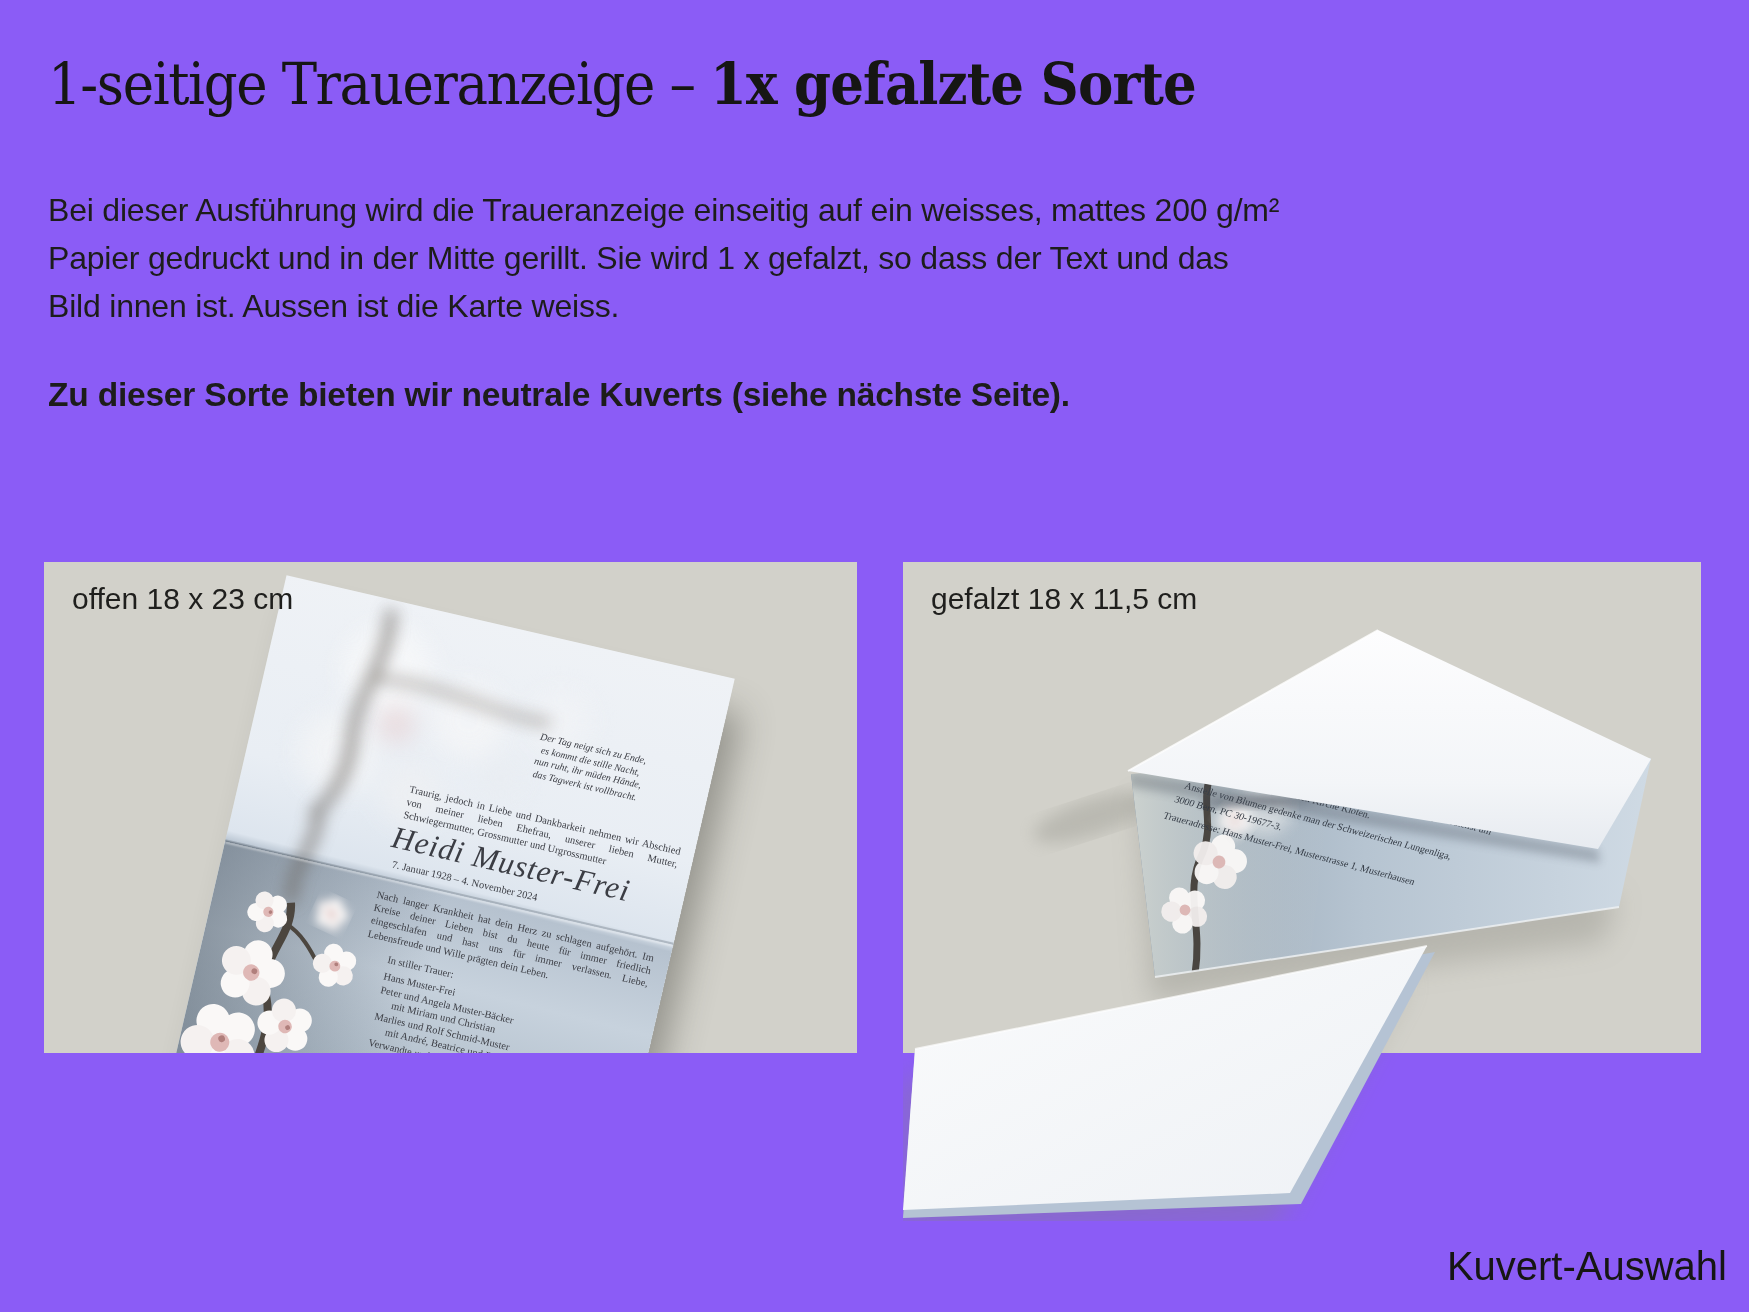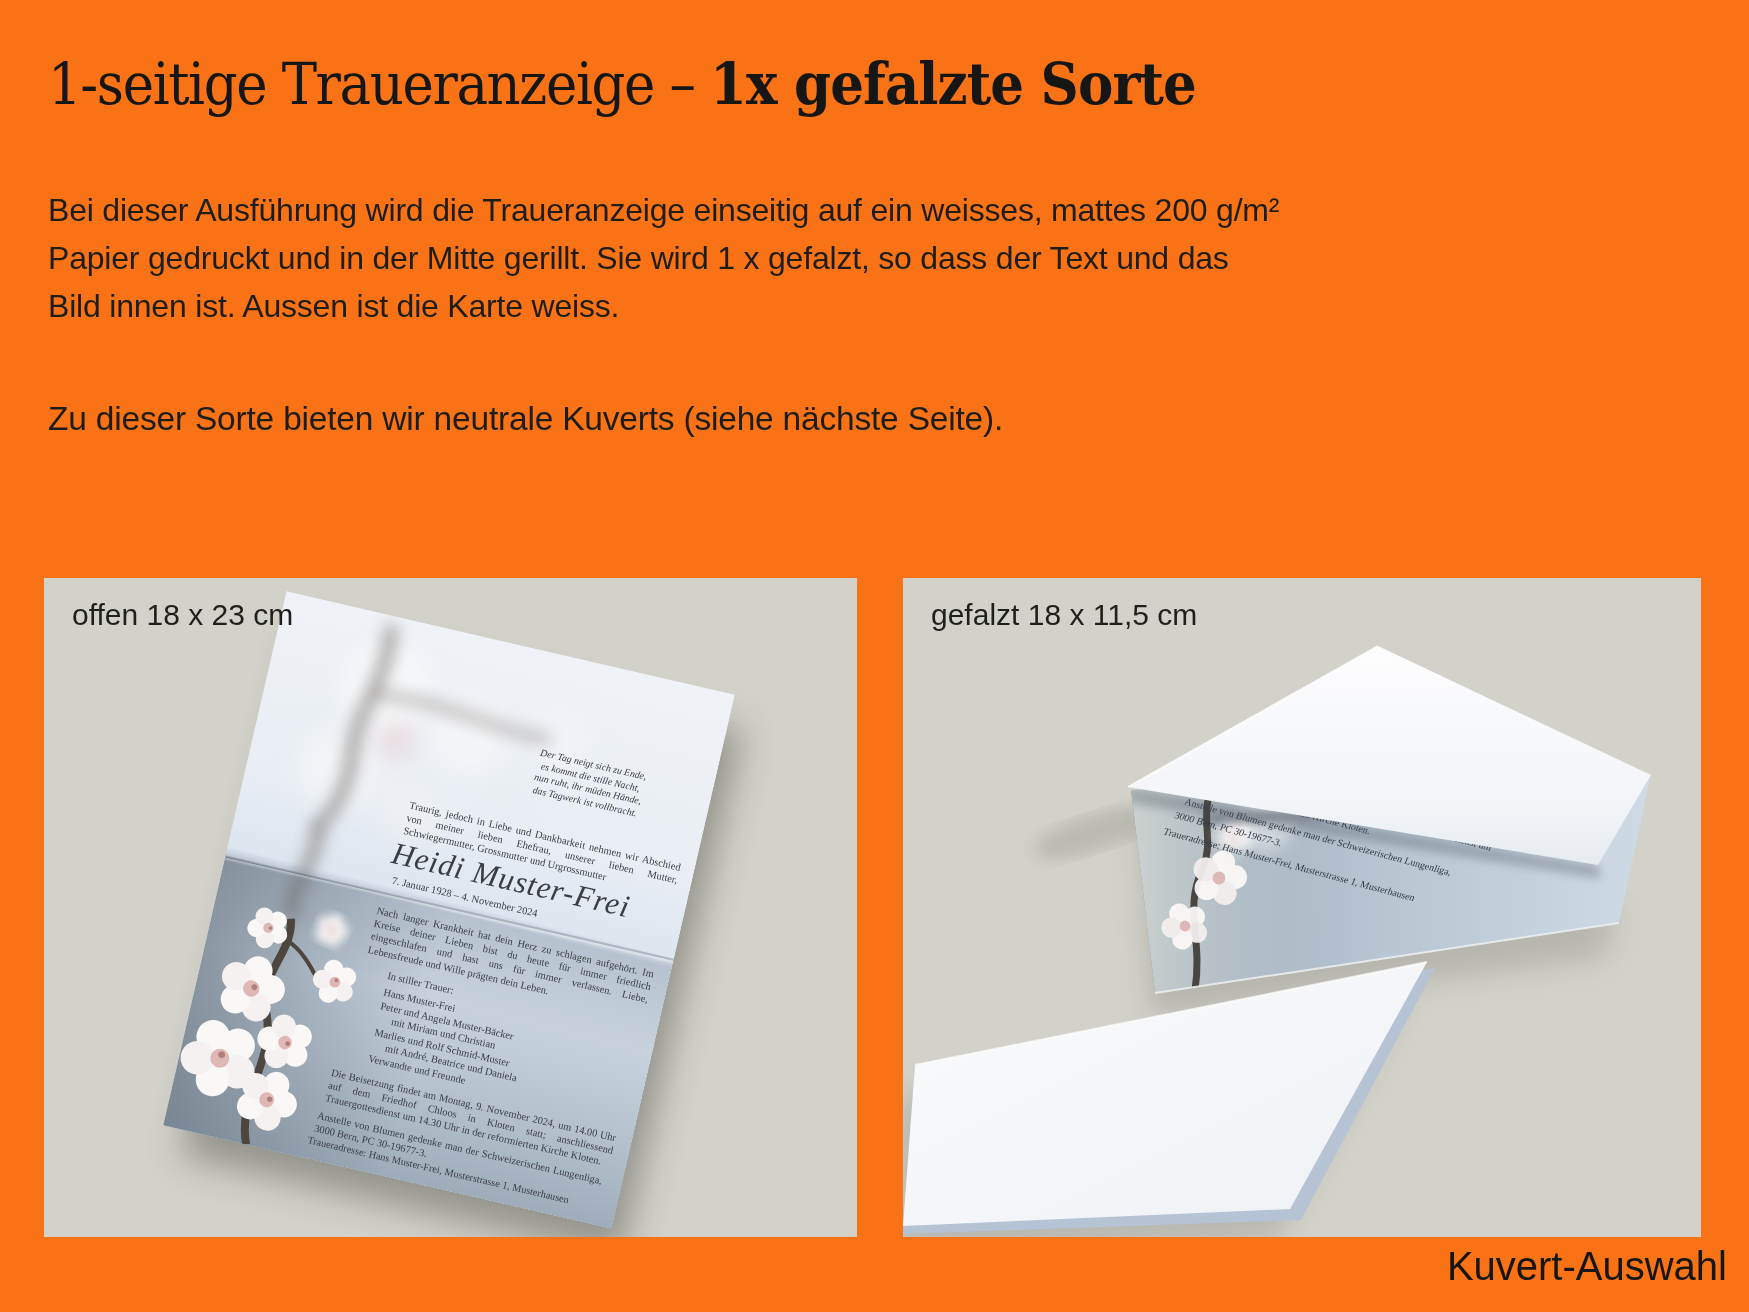--- a/index.html
+++ b/index.html
@@ -1,27 +1,27 @@
 <!DOCTYPE html>
 <html lang="de"><head>
 <meta charset="utf-8">
 <style>
   html,body{margin:0;padding:0;background:#ecedec;}
-  .page{position:relative;width:1749px;height:1312px;background:#f97316;overflow:hidden;
+  .page{position:relative;width:1749px;height:1312px;background:#8b5cf6;overflow:hidden;
         font-family:"Liberation Sans",sans-serif;color:#1d1d1b;}
   
   .title{position:absolute;left:48px;top:50px;margin:0;font-family:"DejaVu Serif",serif;
          font-size:57px;font-weight:400;letter-spacing:-1.5px;color:#161614;
          transform:scaleX(.93);transform-origin:left top;white-space:nowrap;}
   .title .t-bold{font-weight:700;letter-spacing:-1px;}
   .intro{position:absolute;left:48px;top:186px;margin:0;width:1560px;font-size:32px;
          line-height:48px;white-space:pre-line;letter-spacing:-.2px;}
-  .note{position:absolute;left:48px;top:400px;margin:0;font-size:33.5px;font-weight:400;letter-spacing:-.2px;}
-  
-  .panel{position:absolute;top:578px;height:659px;background:#d2d1ca;}
+  .note{position:absolute;left:48px;top:376px;margin:0;font-size:33.5px;font-weight:700;letter-spacing:-.2px;}
+  
+  .panel{position:absolute;top:562px;height:491px;background:#d2d1ca;}
   .panel-open{left:44px;width:813px;overflow:hidden;}
   .panel-folded{left:903px;width:798px;text-align:right;}
   .panel-label{position:absolute;left:28px;top:20px;font-size:30px;color:#1f1f1d;z-index:5;}
   .folded-svg{position:absolute;inset:0;width:798px;height:659px;display:block;}
   
   .open-card{position:absolute;left:175px;top:58px;width:460px;height:548px;
      transform:rotate(13deg);transform-origin:50% 50%;
      background:linear-gradient(181deg,#eff2f6 0%,#e9eef4 34%,#dde5ee 48.5%,#b6c2cf 50.5%,#c7d2dd 66%,#b3c0cc 84%,#9dabb9 100%);
      box-shadow:20px 30px 34px -4px rgba(66,66,60,.42);}
   .blossom-svg{position:absolute;left:0;top:0;width:460px;height:548px;display:block;}

